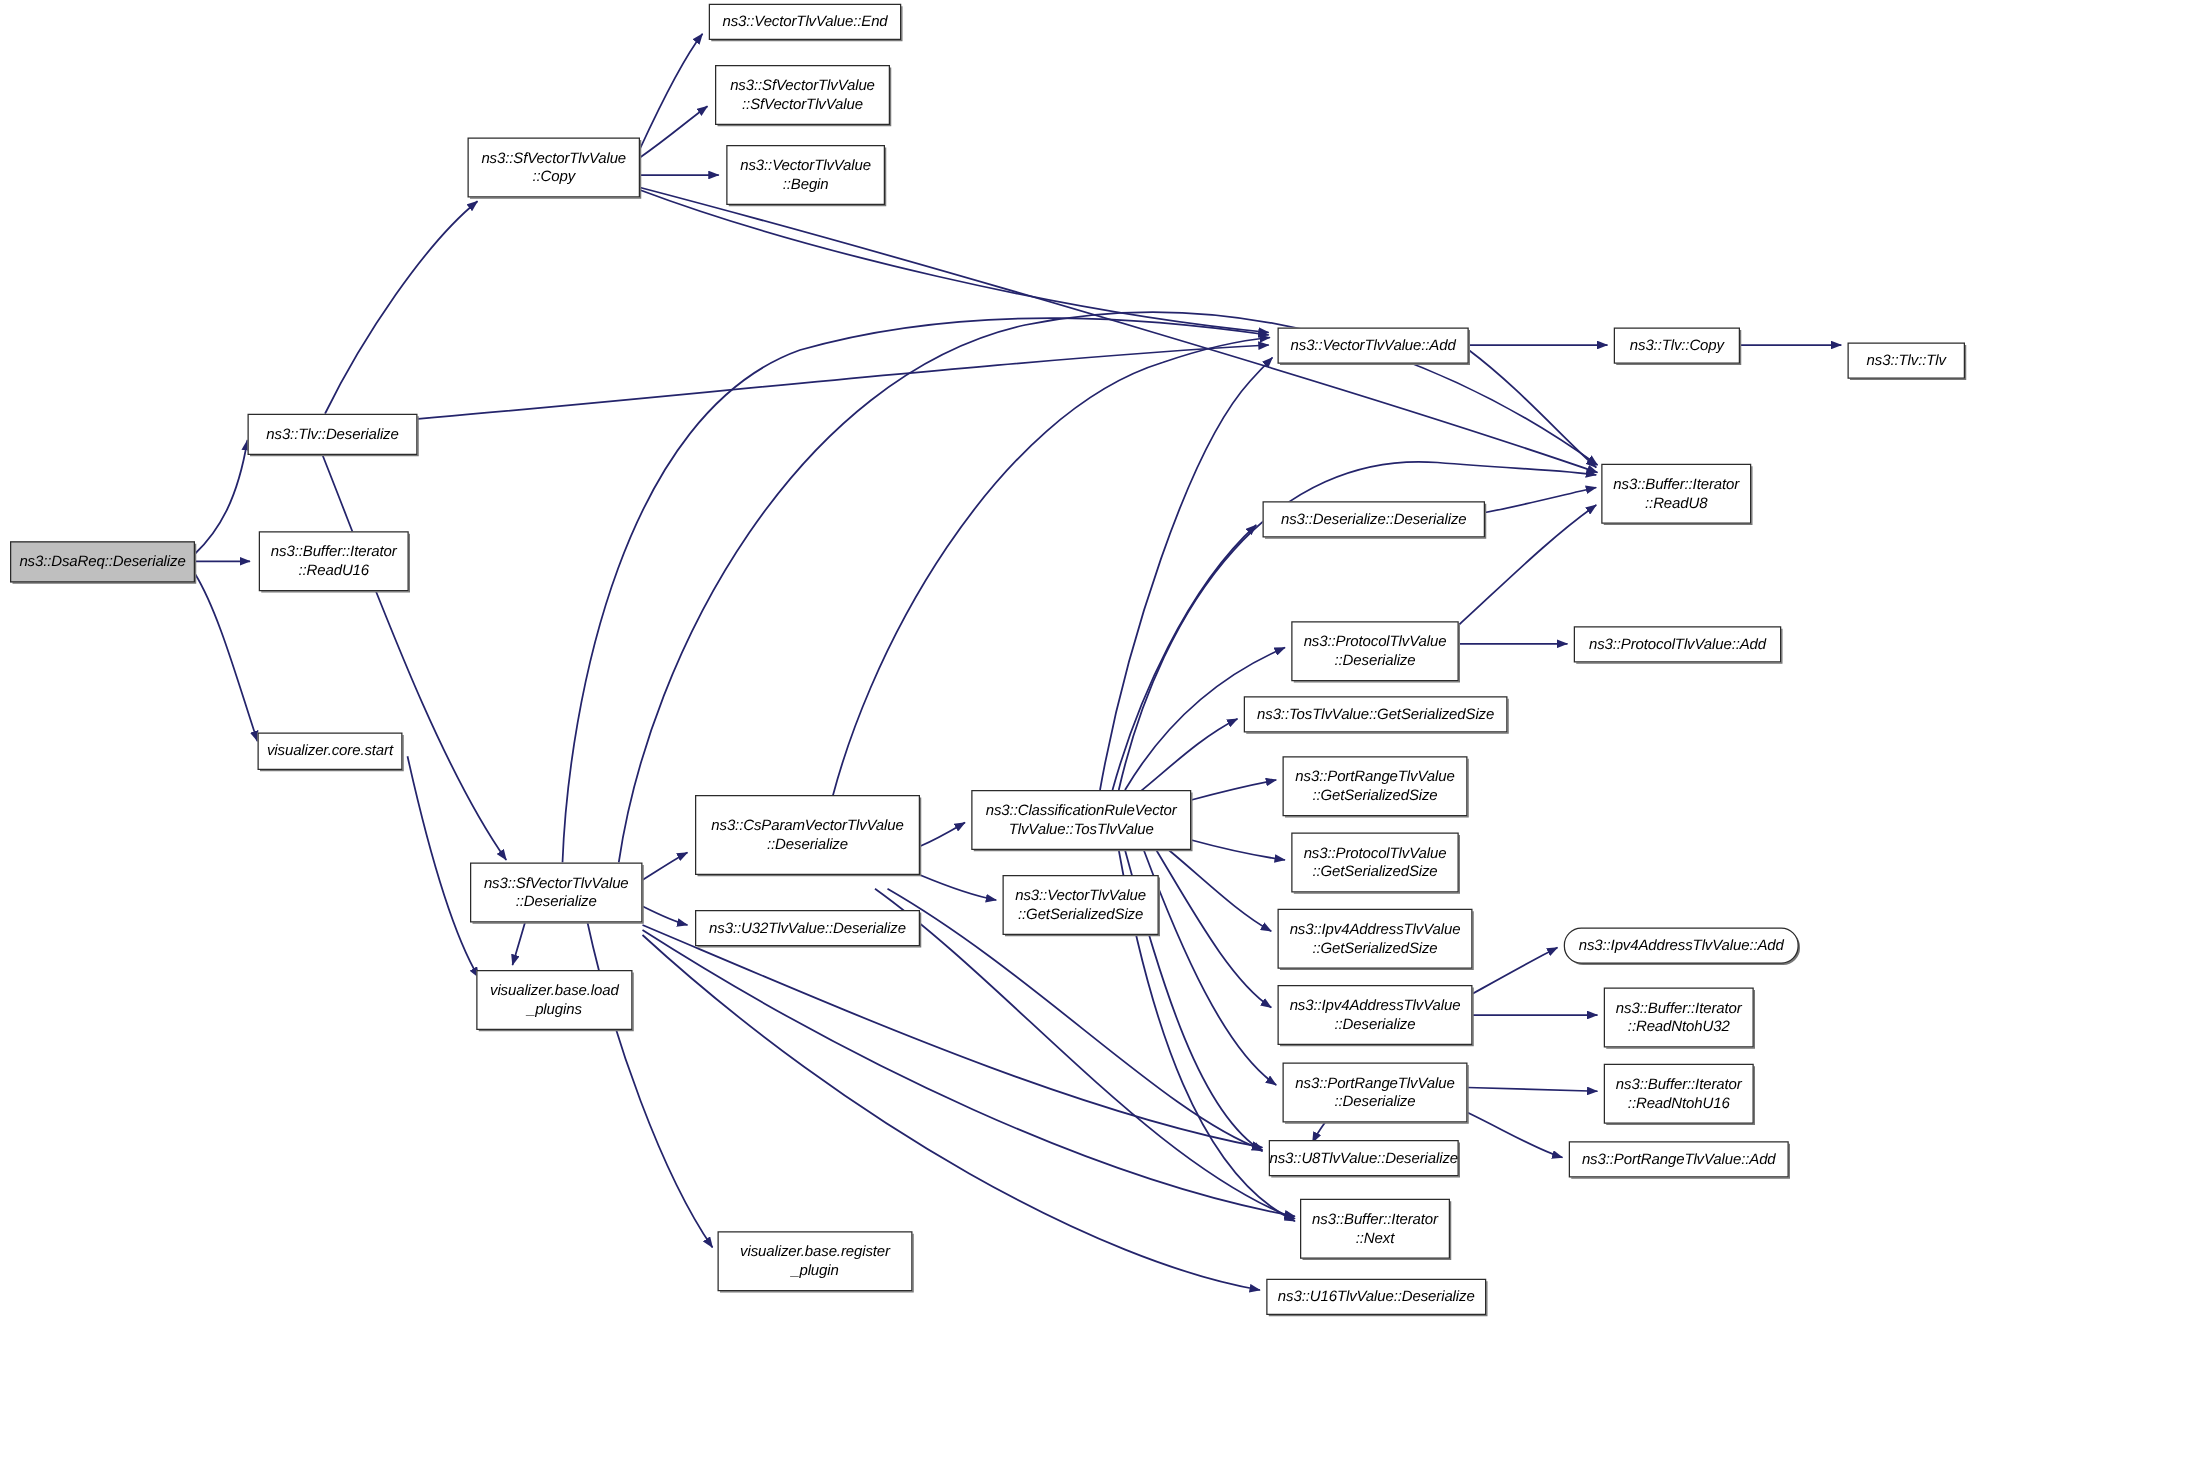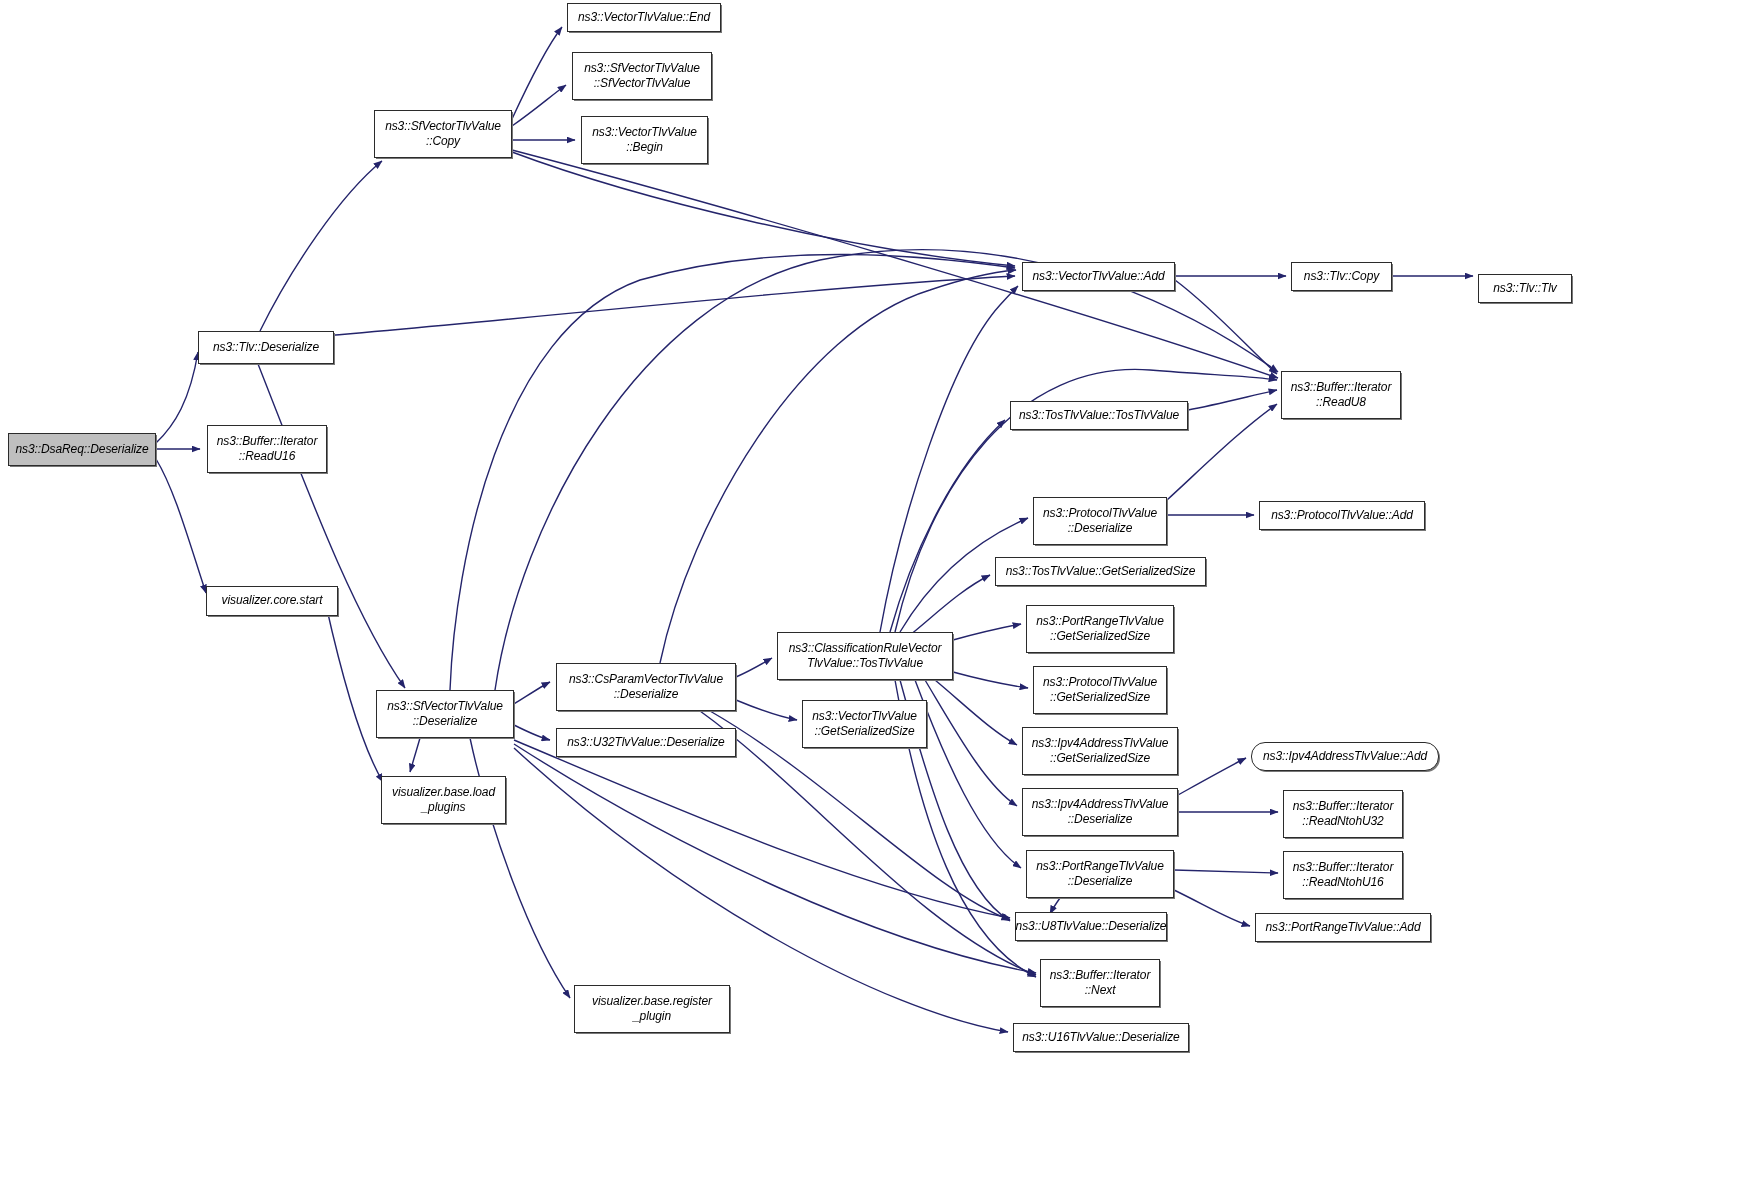--- a/index.html
+++ b/index.html
@@ -90,43 +90,43 @@
         <path d="M1174,890 C1205,905 1230,920 1250,926" fill="none" stroke="#24246b" stroke-width="1.4" marker-end="url(#ah)"></path>
         <path d="M1060,898 C1055,905 1052,910 1050,914" fill="none" stroke="#24246b" stroke-width="1.4" marker-end="url(#ah)"></path>
         <path d="M1392,276 L1473,276" fill="none" stroke="#24246b" stroke-width="1.4" marker-end="url(#ah)"></path>
       </g>
   </svg>
   <div id="node-layer">
       <div class="node root" style="left: 8px; top: 433px; width: 148px; height: 33px;">ns3::DsaReq::Deserialize</div>
       <div class="node" style="left: 198px; top: 331px; width: 136px; height: 33px;">ns3::Tlv::Deserialize</div>
       <div class="node" style="left: 207px; top: 425px; width: 120px; height: 48px;">ns3::Buffer::Iterator
 ::ReadU16</div>
-      <div class="node" style="left: 206px; top: 586px; width: 132px; height: 30px;">visualizer.core.start</div>
+      <div class="node" style="left: 206px; top: 586px; width: 116px; height: 30px;">visualizer.core.start</div>
       <div class="node" style="left: 374px; top: 110px; width: 138px; height: 48px;">ns3::SfVectorTlvValue
 ::Copy</div>
       <div class="node" style="left: 567px; top: 3px; width: 154px; height: 29px;">ns3::VectorTlvValue::End</div>
       <div class="node" style="left: 572px; top: 52px; width: 140px; height: 48px;">ns3::SfVectorTlvValue
 ::SfVectorTlvValue</div>
       <div class="node" style="left: 581px; top: 116px; width: 127px; height: 48px;">ns3::VectorTlvValue
 ::Begin</div>
       <div class="node" style="left: 376px; top: 690px; width: 138px; height: 48px;">ns3::SfVectorTlvValue
 ::Deserialize</div>
       <div class="node" style="left: 381px; top: 776px; width: 125px; height: 48px;">visualizer.base.load
 _plugins</div>
       <div class="node" style="left: 574px; top: 985px; width: 156px; height: 48px;">visualizer.base.register
 _plugin</div>
-      <div class="node" style="left: 556px; top: 663px; width: 180px; height: 48px;">ns3::CsParamVectorTlvValue
+      <div class="node" style="left: 556px; top: 636px; width: 180px; height: 64px;">ns3::CsParamVectorTlvValue
 ::Deserialize</div>
       <div class="node" style="left: 556px; top: 728px; width: 180px; height: 29px;">ns3::U32TlvValue::Deserialize</div>
       <div class="node" style="left: 777px; top: 632px; width: 176px; height: 48px;">ns3::ClassificationRuleVector
 TlvValue::TosTlvValue</div>
       <div class="node" style="left: 802px; top: 700px; width: 125px; height: 48px;">ns3::VectorTlvValue
 ::GetSerializedSize</div>
       <div class="node" style="left: 1022px; top: 262px; width: 153px; height: 29px;">ns3::VectorTlvValue::Add</div>
-      <div class="node" style="left: 1010px; top: 401px; width: 178px; height: 29px;">ns3::TosTlvValue::TosTlvValue</div>
+      <div class="node" style="left: 1010px; top: 401px; width: 178px; height: 29px;">ns3::Deserialize::Deserialize</div>
       <div class="node" style="left: 1033px; top: 497px; width: 134px; height: 48px;">ns3::ProtocolTlvValue
 ::Deserialize</div>
       <div class="node" style="left: 995px; top: 557px; width: 211px; height: 29px;">ns3::TosTlvValue::GetSerializedSize</div>
       <div class="node" style="left: 1026px; top: 605px; width: 148px; height: 48px;">ns3::PortRangeTlvValue
 ::GetSerializedSize</div>
       <div class="node" style="left: 1033px; top: 666px; width: 134px; height: 48px;">ns3::ProtocolTlvValue
 ::GetSerializedSize</div>
       <div class="node" style="left: 1022px; top: 727px; width: 156px; height: 48px;">ns3::Ipv4AddressTlvValue
 ::GetSerializedSize</div>
       <div class="node" style="left: 1022px; top: 788px; width: 156px; height: 48px;">ns3::Ipv4AddressTlvValue

